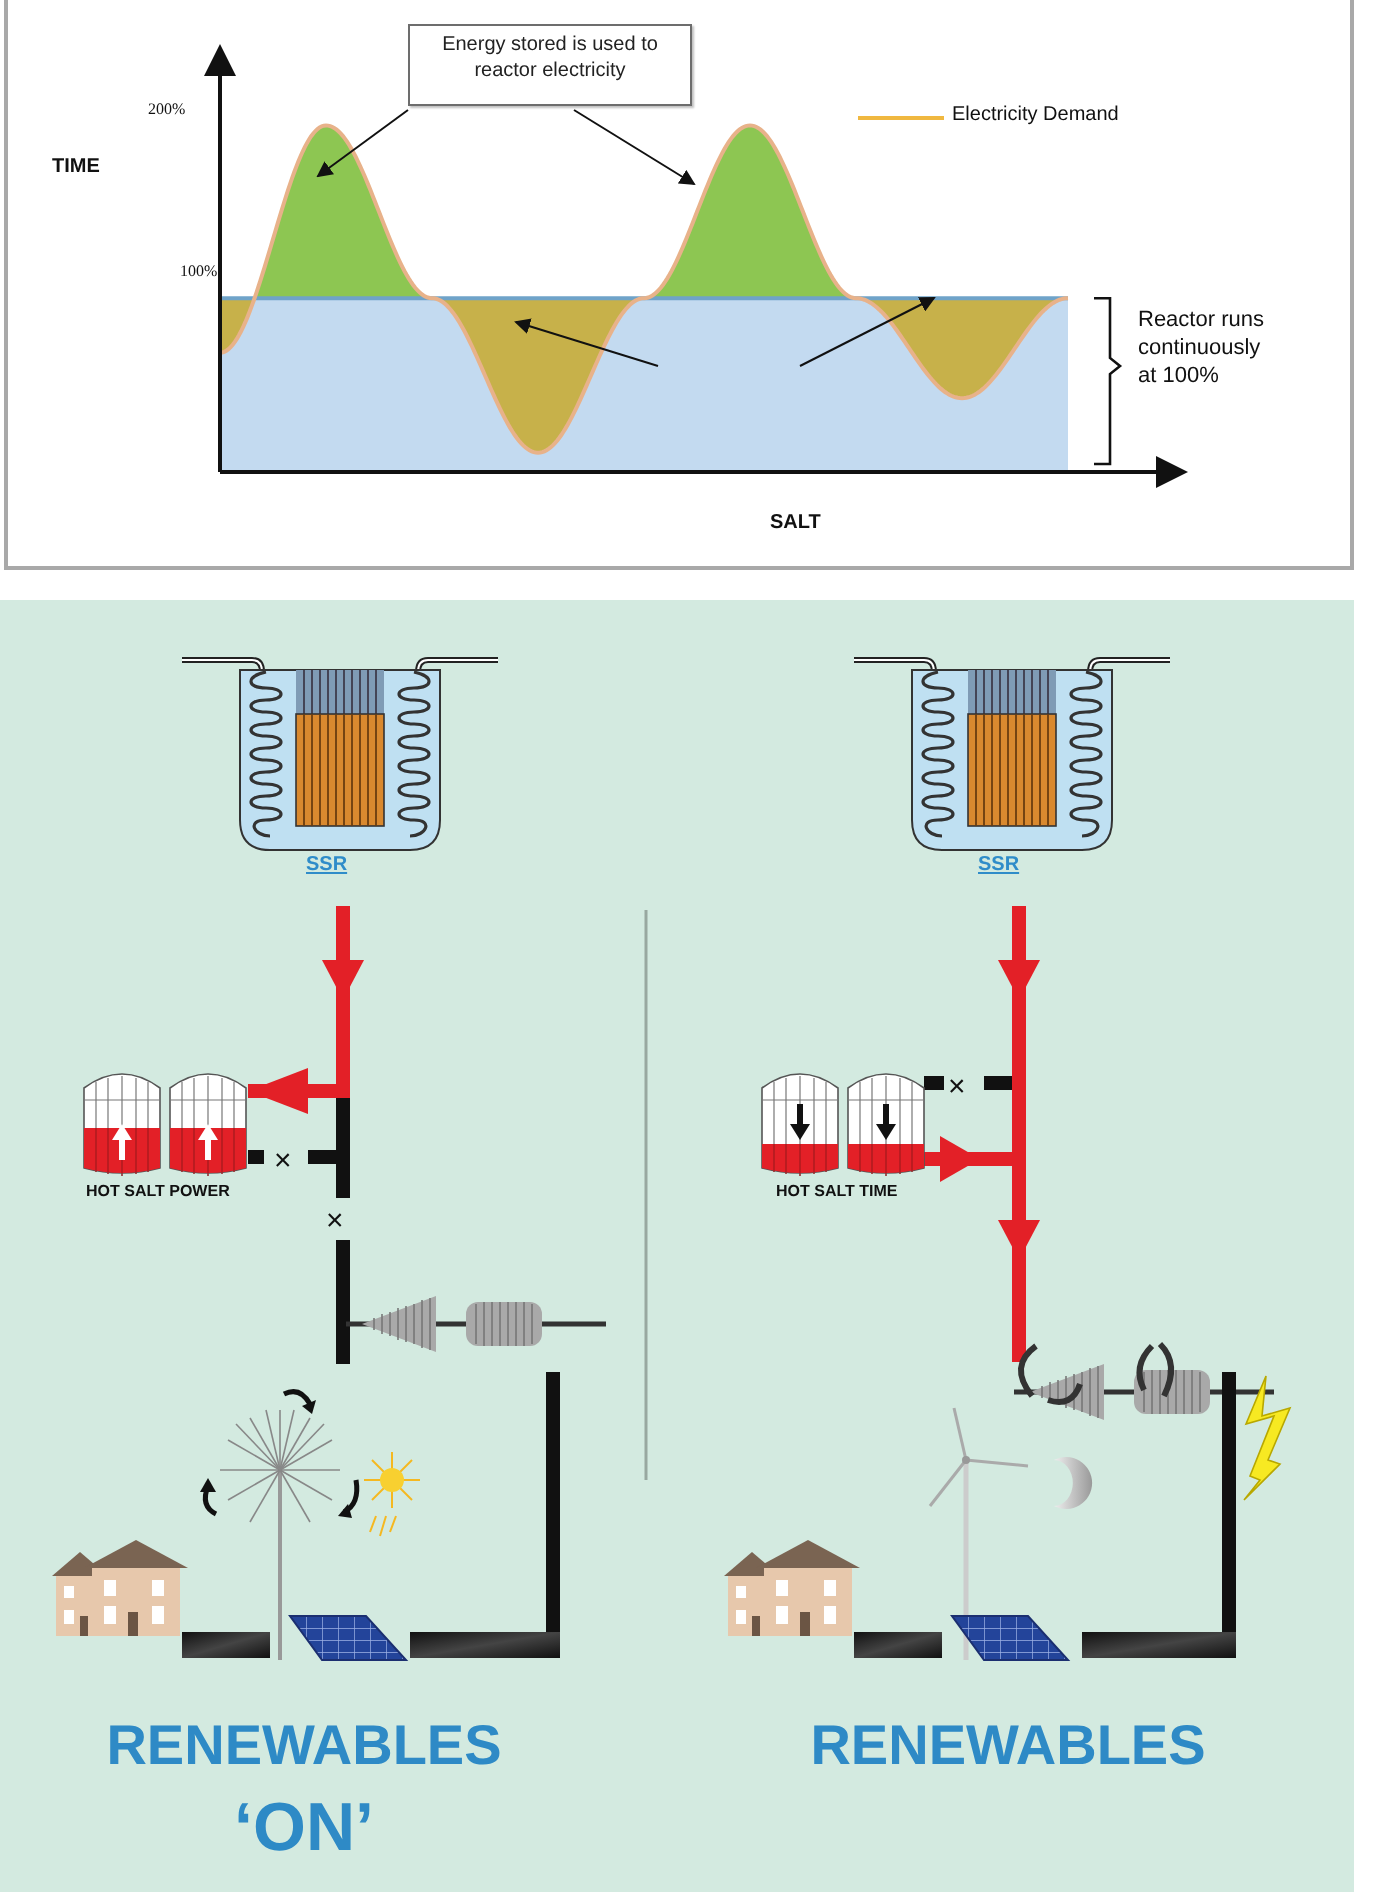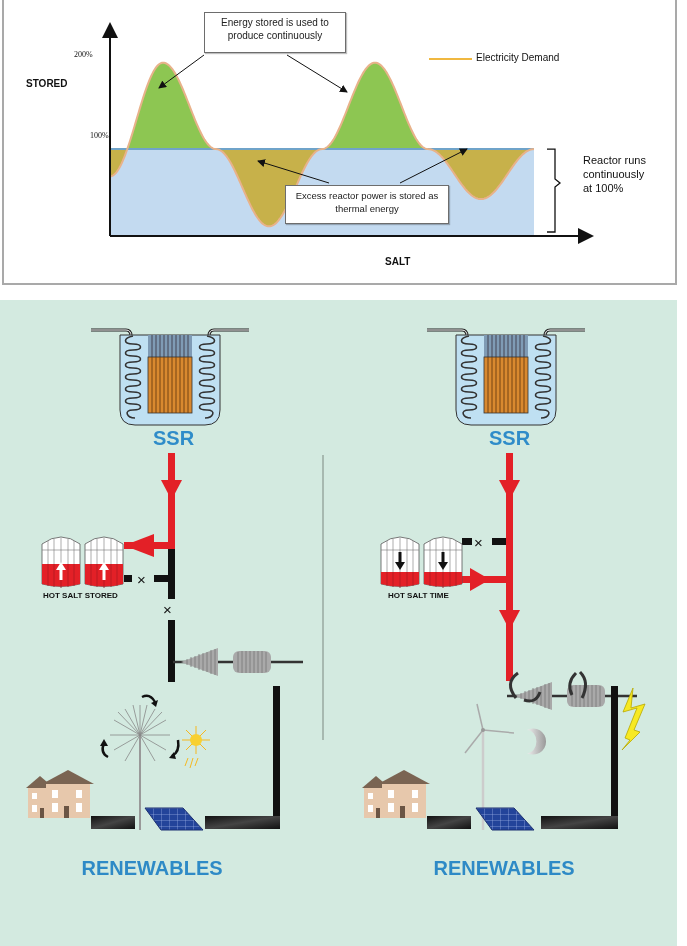--- a/index.html
+++ b/index.html
@@ -6,24 +6,24 @@
   body { width:687px; height:946px; position:relative; overflow:hidden; font-family:"Liberation Sans", sans-serif; }
   .chart-frame { position:absolute; left:2px; top:-4px; width:675px; height:289px; border:2px solid #a9a9a9; border-top:none; background:#fff; box-sizing:border-box; }
   .chart-svg { position:absolute; left:0; top:0; }
   .callout { position:absolute; background:#fff; border:1px solid #6d6d6d; text-align:center; font-size:10px; line-height:13px; color:#222; box-shadow:1px 1px 1px rgba(0,0,0,0.25); }
   .lbl { position:absolute; color:#111; font-size:8px;font-family:Liberation Serif, serif; }
   .axis-title { position:absolute; font-weight:bold; font-size:10px; color:#111; }
   .legend-text { position:absolute; font-size:10px; color:#111; }
   .bracket-text { position:absolute; font-size:11px; line-height:14px; color:#111; }
   .panel { position:absolute; left:0; top:300px; width:677px; height:646px; background:#d3eae0; }
   .diagram-svg { position:absolute; left:0; top:0; }
-  .ssr { position:absolute; font-weight:bold; font-size:20px; color:#2f8cc9; }
+  .ssr { position:absolute; font-weight:bold; font-size:10px; color:#2f8cc9;text-decoration:underline; }
   .salt-label { position:absolute; font-weight:bold; font-size:8px; color:#111; }
   .ren-title { position:absolute; width:240px; text-align:center; font-weight:bold; color:#2e8ac6; }
-  .ren-title .l1 { font-size:20px; display:block; letter-spacing:0px; }
+  .ren-title .l1 { font-size:28px; display:block; letter-spacing:0px; }
   .ren-title .l2 { font-size:34px; display:block; margin-top:6px; }
 </style>
 </head>
 <body>
 
 <div class="chart-frame">
   <svg class="chart-svg" id="chart-svg" width="675" height="289">
     <defs>
       <marker id="arrowhead" markerWidth="8" markerHeight="8" refX="7" refY="4" orient="auto">
         <path d="M0,0 L8,4 L0,8 z" fill="#111"></path>
@@ -41,36 +41,32 @@
         <line x1="200" y1="59" x2="155" y2="92" stroke="#111" stroke-width="1" marker-end="url(#arrowhead)"></line>
         <line x1="283" y1="59" x2="343" y2="96" stroke="#111" stroke-width="1" marker-end="url(#arrowhead)"></line>
         <line x1="325" y1="187" x2="254" y2="165" stroke="#111" stroke-width="1" marker-end="url(#arrowhead)"></line>
         <line x1="396" y1="187" x2="463" y2="153" stroke="#111" stroke-width="1" marker-end="url(#arrowhead)"></line>
         <path d="M543,153.0909090909091 H551 V183 L556,187 L551,191 V236 H543" fill="none" stroke="#111" stroke-width="1.3"></path>
       </g>
   </svg>
 
   <div class="callout" style="left:172px; top:16px; width:140px; height:36px; padding-top:3px;margin-left:28px;">
     <div>Energy stored is used to</div>
-    <div>produce continuously</div>
+    <div>reactor electricity</div>
   </div>
 
   <div class="lbl" style="left:70px; top:54px;">200%</div>
   <div class="lbl" style="left:70px; top:135px;margin-left:16px;">100%</div>
-  <div class="axis-title" style="left:22px; top:82px;">STORED</div>
+  <div class="axis-title" style="left:22px; top:82px;">TIME</div>
   <div class="axis-title" style="left:381px; top:260px;">SALT</div>
 
   <div class="legend-text" style="left:472px; top:56px;">Electricity Demand</div>
 
-  <div class="callout" style="left:281px; top:189px; width:162px; height:34px; padding-top:3px; font-size:9.5px;">
-    <div>Excess reactor power is stored as</div>
-    <div>thermal energy</div>
-  </div>
-
-  <div class="bracket-text" style="left:579px; top:157px;">
+
+  <div class="bracket-text" style="left:565px; top:157px;">
     <div>Reactor runs</div>
     <div>continuously</div>
     <div>at 100%</div>
   </div>
 </div>
 
 <div class="panel">
   <svg class="diagram-svg" width="677" height="646">
     <defs>
       <linearGradient id="cableGrad" x1="0" y1="0" x2="1" y2="1">
@@ -339,22 +335,23 @@
       </g>
 
       <path d="M527,430 A13,13 0 1 1 527,453 A9,11 0 1 0 527,430 Z" fill="url(#moonGrad)"></path>
       <use href="#solar" x="476" y="508"></use>
     </g>
   </svg>
 
   <div class="ssr" style="left:153px; top:127px;">SSR</div>
   <div class="ssr" style="left:489px; top:127px;">SSR</div>
 
-  <div class="salt-label" style="left:43px; top:291px;">HOT SALT STORED</div>
+  <div class="salt-label" style="left:43px; top:291px;">HOT SALT POWER</div>
   <div class="salt-label" style="left:388px; top:291px;">HOT SALT TIME</div>
 
   <div class="ren-title" style="left:32px; top:557px;">
     <span class="l1">RENEWABLES</span>
+    <span class="l2">‘ON’</span>
   </div>
   <div class="ren-title" style="left:384px; top:557px;">
     <span class="l1">RENEWABLES</span>
   </div>
 </div>
 
 </body></html>

